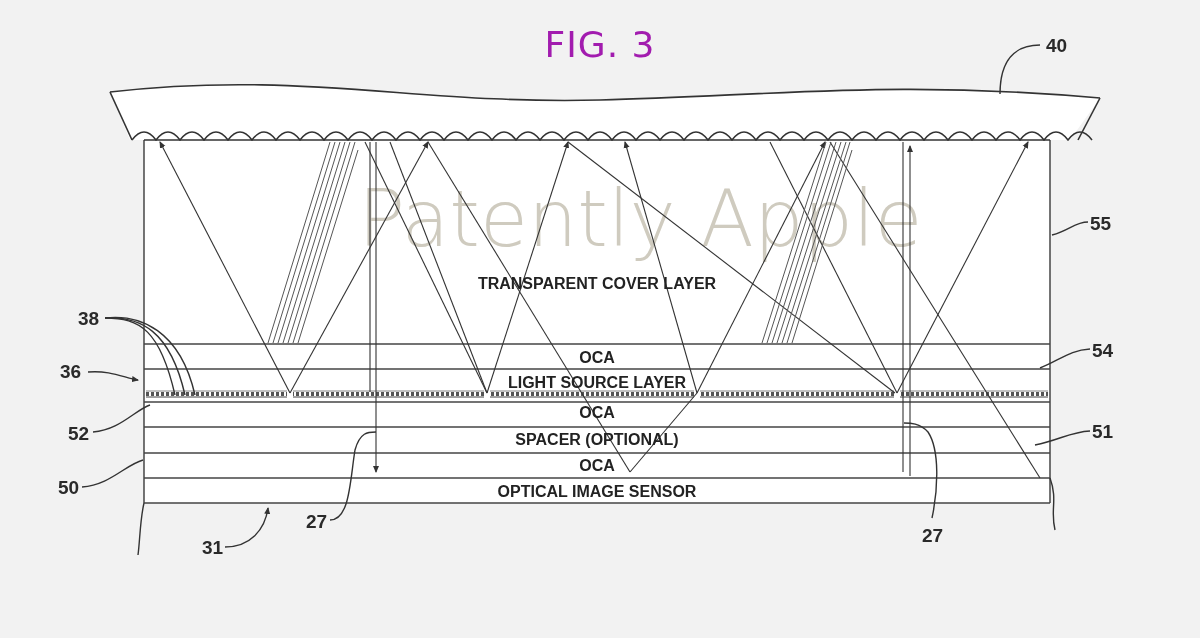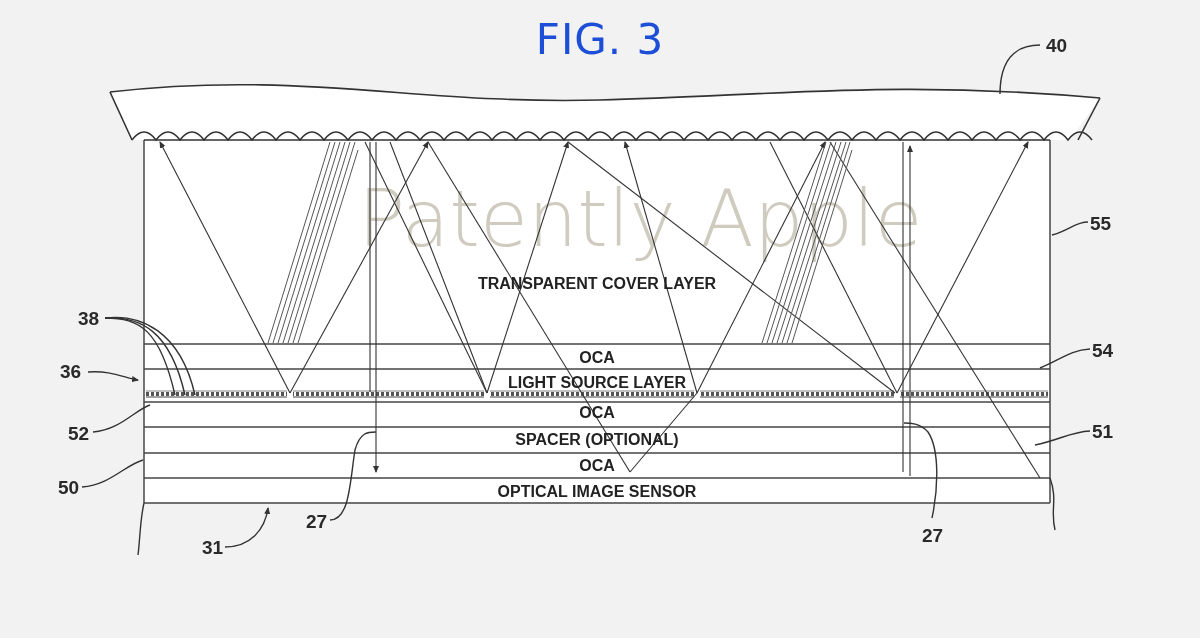--- a/index.html
+++ b/index.html
@@ -4,22 +4,22 @@
   <style>
     html, body { margin: 0; padding: 0; }
     body {
       width: 1200px; height: 638px; overflow: hidden;
       background: #f2f2f2;
       font-family: "DejaVu Sans", sans-serif;
       position: relative;
     }
     #fig { position: absolute; left: 0; top: 0; }
     .fig-title {
-      position: absolute; left: 0; width: 1200px; top: 15px;
-      text-align: center; font-size: 42px; color: #1d4ed8;
+      position: absolute; left: 0; width: 1200px; top: 24px;
+      text-align: center; font-size: 36px; color: #a21caf;
       font-family: "DejaVu Sans", sans-serif; font-weight: normal;
       letter-spacing: 1px;
     }
     .ref {
       font-family: "Liberation Sans", sans-serif;
       font-weight: bold; font-size: 19px; fill: #2a2a2a;
       transform-box: fill-box;
     }
     .layer-label {
       font-family: "Liberation Sans", sans-serif;

